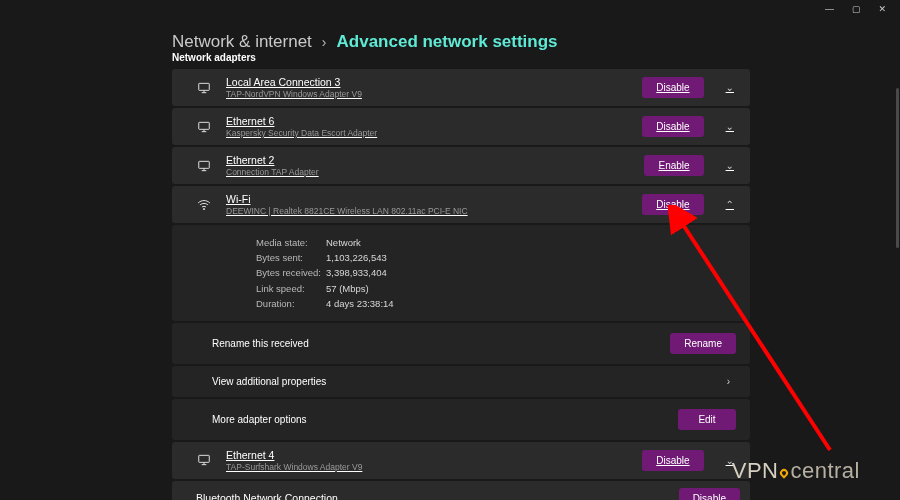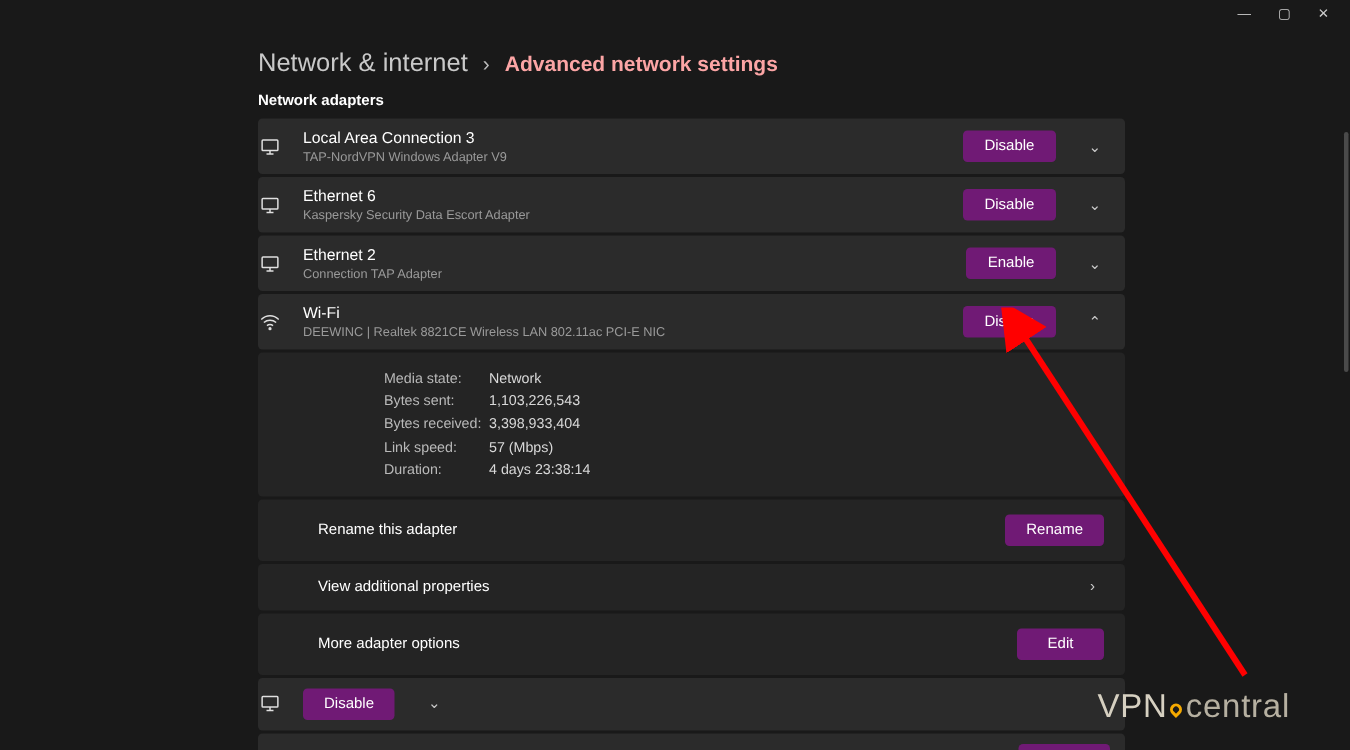--- a/index.html
+++ b/index.html
@@ -24,52 +24,53 @@
     }
     .titlebar span { cursor: pointer; }
     .container {
       padding: 14px 0 0 172px;
       width: 760px;
     }
     .breadcrumb {
       display: flex;
       align-items: center;
       gap: 10px;
-      margin-bottom: 10px;
+      margin-bottom: 0;
     }
     .breadcrumb .parent {
       font-size: 17px;
       font-weight: 400;
       color: #c9c9c9;
     }
     .breadcrumb .chevron {
       font-size: 14px;
       color: #bbbbbb;
     }
     .breadcrumb .current {
-      font-size: 14px;
+      font-size: 17px;
       font-weight: 600;
-      color: #fca5a5;
+      color: #5eead4;
     }
     .section-title {
       font-size: 10px;
       font-weight: 600;
       color: #ffffff;
       margin-bottom: 6px;
     }
     .adapter-list {
       width: 578px;
     }
     .adapter-row {
       background: #2b2b2b;
       border-radius: 3px;
       margin-bottom: 2px;
       display: flex;
       align-items: center;
-      padding: 7px 10px 7px 0;
+      padding: 7px 10px 7px 24px;
+      text-decoration: underline;
     }
     .adapter-icon {
       width: 16px;
       height: 16px;
       margin-right: 14px;
       display: flex;
       align-items: center;
       justify-content: center;
       color: #e0e0e0;
     }
@@ -310,21 +311,21 @@
           <div class="detail-label">Link speed:</div>
           <div class="detail-value">57 (Mbps)</div>
         </div>
         <div class="detail-row">
           <div class="detail-label">Duration:</div>
           <div class="detail-value">4 days 23:38:14</div>
         </div>
       </div>
 
       <div class="sub-action">
-        <div class="sub-label">Rename this adapter</div>
+        <div class="sub-label">Rename this received</div>
         <button class="btn">Rename</button>
       </div>
 
       <div class="sub-action">
         <div class="sub-label">View additional properties</div>
         <span class="chevr">›</span>
       </div>
 
       <div class="sub-action">
         <div class="sub-label">More adapter options</div>
@@ -332,20 +333,24 @@
       </div>
     </div>
 
     <div class="adapter-row">
       <div class="adapter-icon">
         <svg width="14" height="14" viewBox="0 0 24 24" fill="none" stroke="currentColor" stroke-width="1.7">
             <rect x="3" y="4" width="18" height="12" rx="1"></rect>
             <line x1="8" y1="20" x2="16" y2="20"></line>
             <line x1="12" y1="16" x2="12" y2="20"></line>
           </svg>
+      </div>
+      <div class="adapter-info">
+        <div class="adapter-name">Ethernet 4</div>
+        <div class="adapter-desc">TAP-Surfshark Windows Adapter V9</div>
       </div>
       <div class="adapter-actions">
         <button class="btn">Disable</button>
         <span class="expander">⌄</span>
       </div>
     </div>
 
     <div class="adapter-row">
 
       <div class="adapter-info">

